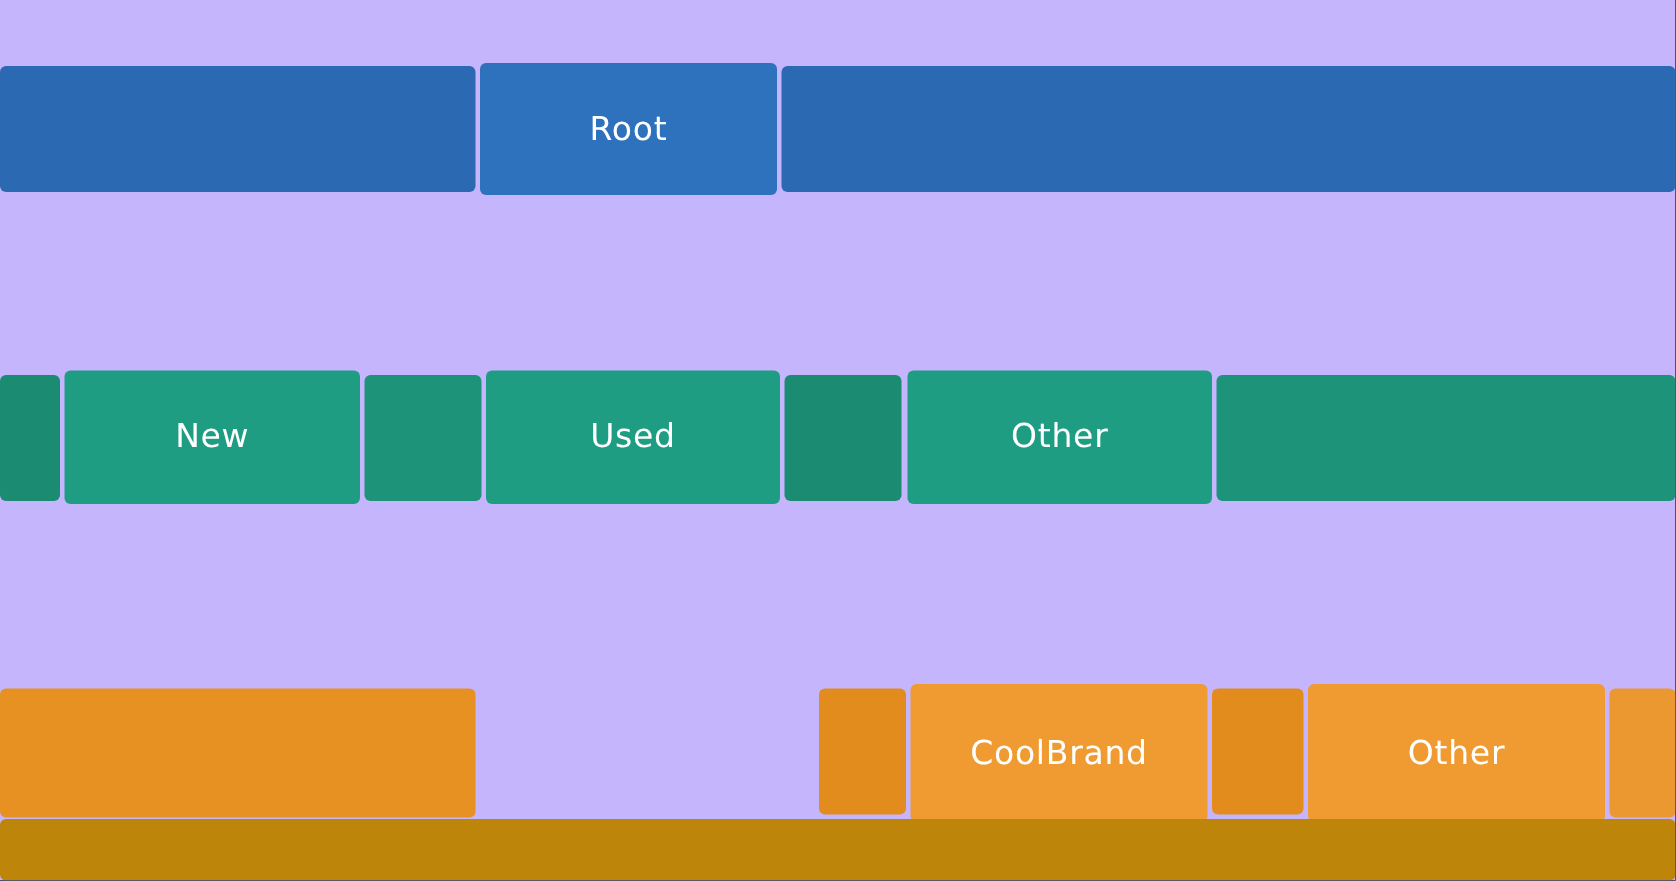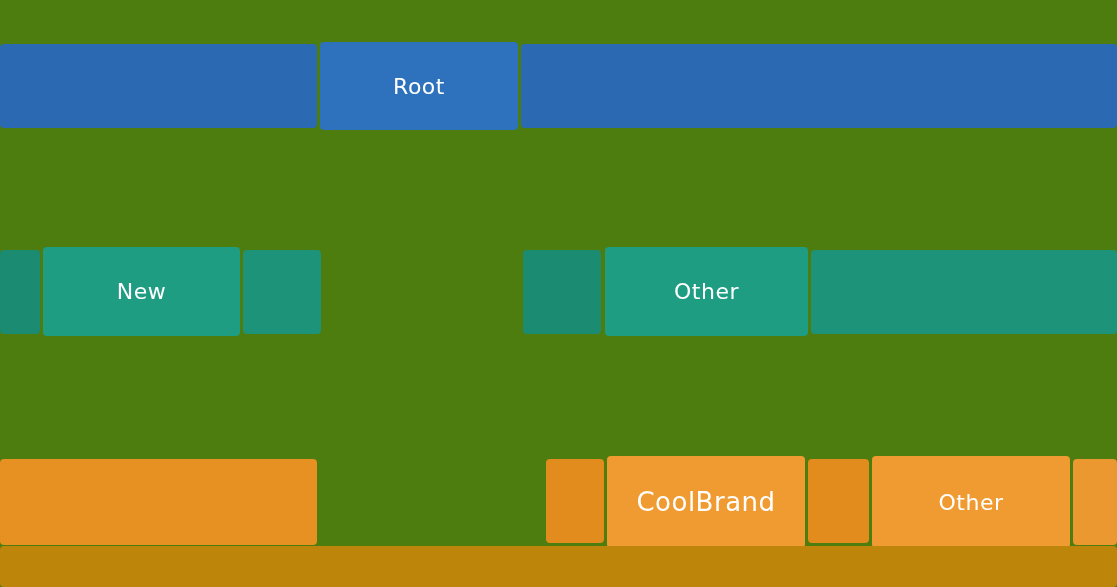--- a/index.html
+++ b/index.html
@@ -5,21 +5,21 @@
   html, body {
     margin: 0;
     padding: 0;
     background: #000000;
   }
   #viewport {
     position: relative;
     width: 1117px;
     height: 587px;
     overflow: hidden;
-    background: #4d7c0f;
+    background: #c4b5fd;
     font-family: "DejaVu Sans", "Liberation Sans", sans-serif;
   }
   #chart {
     position: absolute;
     inset: 0;
   }
   .segment {
     position: absolute;
     border-radius: 4px;
     display: flex;
@@ -43,29 +43,32 @@
       <div class="segment" style="left: 0px; top: 44px; width: 317px; height: 84px; background: rgb(43, 106, 178);"></div>
       <div class="segment" style="left: 320px; top: 42px; width: 198px; height: 88px; background: rgb(46, 114, 189);">
         <span class="segment-label" style="font-size: 22px; color: rgb(255, 255, 255);">Root</span>
       </div>
       <div class="segment" style="left: 521px; top: 44px; width: 596px; height: 84px; background: rgb(43, 106, 178);"></div>
       <div class="segment" style="left: 0px; top: 250px; width: 40px; height: 84px; background: rgb(27, 139, 114);"></div>
       <div class="segment" style="left: 43px; top: 247px; width: 197px; height: 89px; background: rgb(31, 157, 131);">
         <span class="segment-label" style="font-size: 22px; color: rgb(255, 255, 255);">New</span>
       </div>
       <div class="segment" style="left: 243px; top: 250px; width: 78px; height: 84px; background: rgb(29, 147, 121);"></div>
+      <div class="segment" style="left: 324px; top: 247px; width: 196px; height: 89px; background: rgb(31, 157, 131);">
+        <span class="segment-label" style="font-size: 22px; color: rgb(255, 255, 255);">Used</span>
+      </div>
       <div class="segment" style="left: 523px; top: 250px; width: 78px; height: 84px; background: rgb(27, 139, 114);"></div>
       <div class="segment" style="left: 605px; top: 247px; width: 203px; height: 89px; background: rgb(31, 157, 131);">
         <span class="segment-label" style="font-size: 22px; color: rgb(255, 255, 255);">Other</span>
       </div>
       <div class="segment" style="left: 811px; top: 250px; width: 306px; height: 84px; background: rgb(29, 147, 121);"></div>
       <div class="segment" style="left: 0px; top: 459px; width: 317px; height: 86px; background: rgb(230, 145, 34);"></div>
       <div class="segment" style="left: 546px; top: 459px; width: 58px; height: 84px; background: rgb(225, 140, 29);"></div>
       <div class="segment" style="left: 607px; top: 456px; width: 198px; height: 92px; background: rgb(240, 155, 49);">
-        <span class="segment-label" style="font-size: 26px; color: rgb(255, 255, 255); text-align: right;">CoolBrand</span>
+        <span class="segment-label" style="font-size: 22px; color: rgb(255, 255, 255); text-align: right;">CoolBrand</span>
       </div>
       <div class="segment" style="left: 808px; top: 459px; width: 61px; height: 84px; background: rgb(225, 140, 29);"></div>
       <div class="segment" style="left: 872px; top: 456px; width: 198px; height: 92px; background: rgb(240, 155, 49);">
         <span class="segment-label" style="font-size: 22px; color: rgb(255, 255, 255);">Other</span>
       </div>
       <div class="segment" style="left: 1073px; top: 459px; width: 44px; height: 86px; background: rgb(236, 152, 48);"></div>
       <div class="segment" style="left: 0px; top: 546px; width: 1117px; height: 41px; background: rgb(189, 134, 11);"></div>
     </div>
 </div>
 

